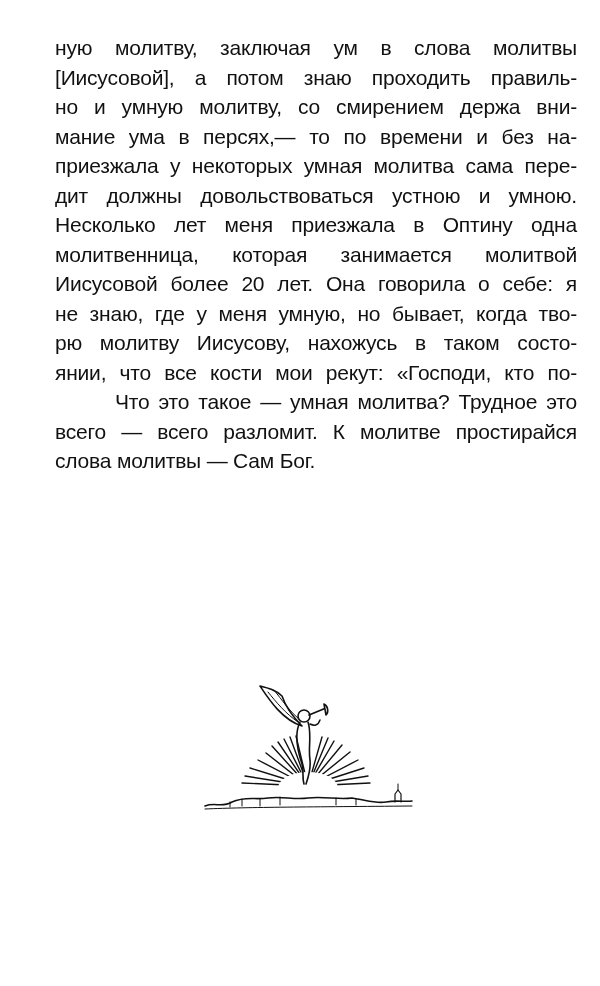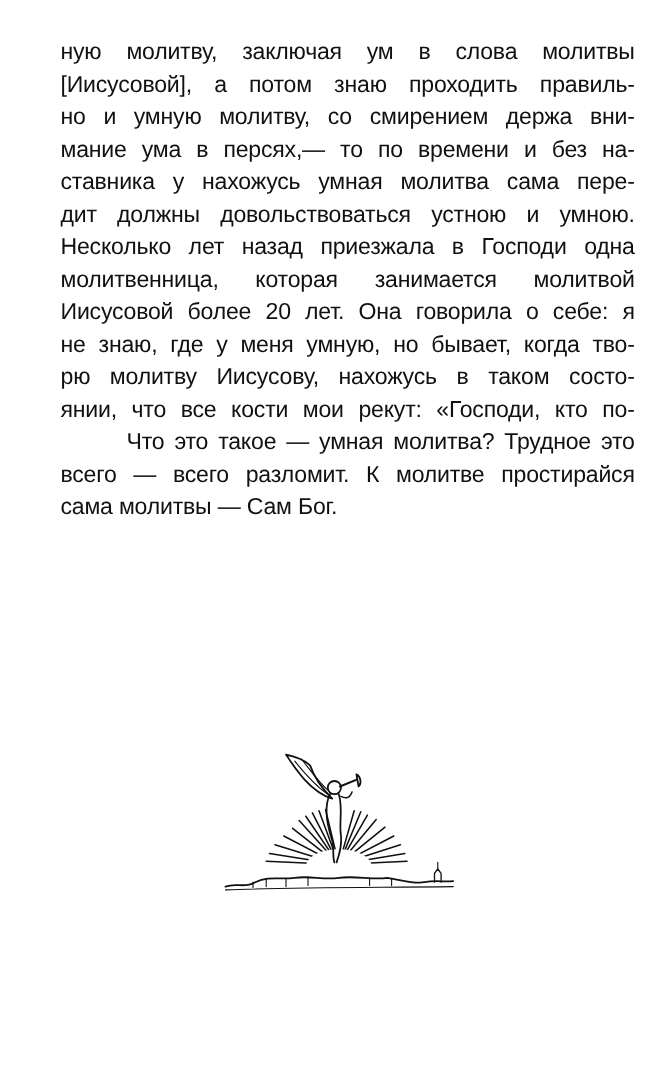--- a/index.html
+++ b/index.html
@@ -48,33 +48,33 @@
   </style>
 </head>
 <body>
 
 <div class="page-text">
   <div>
     <span class="line">ную молитву, заключая ум в слова молитвы</span>
     <span class="line">[Иисусовой], а потом знаю проходить правиль-</span>
     <span class="line">но и умную молитву, со смирением держа вни-</span>
     <span class="line">мание ума в персях,— то по времени и без на-</span>
-    <span class="line">ставника у нахожусь умная молитва сама пере-</span>
+    <span class="line">приезжала у некоторых умная молитва сама пере-</span>
     <span class="line">дит должны довольствоваться устною и умною.</span>
-    <span class="line">Несколько лет назад приезжала в Господи одна</span>
+    <span class="line">Несколько лет меня приезжала в Оптину одна</span>
     <span class="line">молитвенница, которая занимается молитвой</span>
     <span class="line">Иисусовой более 20 лет. Она говорила о себе: я</span>
     <span class="line">не знаю, где у меня умную, но бывает, когда тво-</span>
     <span class="line">рю молитву Иисусову, нахожусь в таком состо-</span>
     <span class="line">янии, что все кости мои рекут: «Господи, кто по-</span>
   </div>
   <div>
     <span class="line indent">Что это такое — умная молитва? Трудное это</span>
     <span class="line">всего — всего разломит. К молитве простирайся</span>
-    <span class="line last">сама молитвы — Сам Бог.</span>
+    <span class="line last">слова молитвы — Сам Бог.</span>
   </div>
 </div>
 
 <div class="illustration">
   <svg width="235" height="145" viewBox="0 0 235 145" xmlns="http://www.w3.org/2000/svg" fill="none" stroke="#111" stroke-linecap="round" stroke-linejoin="round">
 
     <g stroke-width="1.4">
       <line x1="118" y1="118" x2="82" y2="78"></line>
       <line x1="118" y1="118" x2="88" y2="74"></line>
       <line x1="118" y1="118" x2="94" y2="71"></line>

